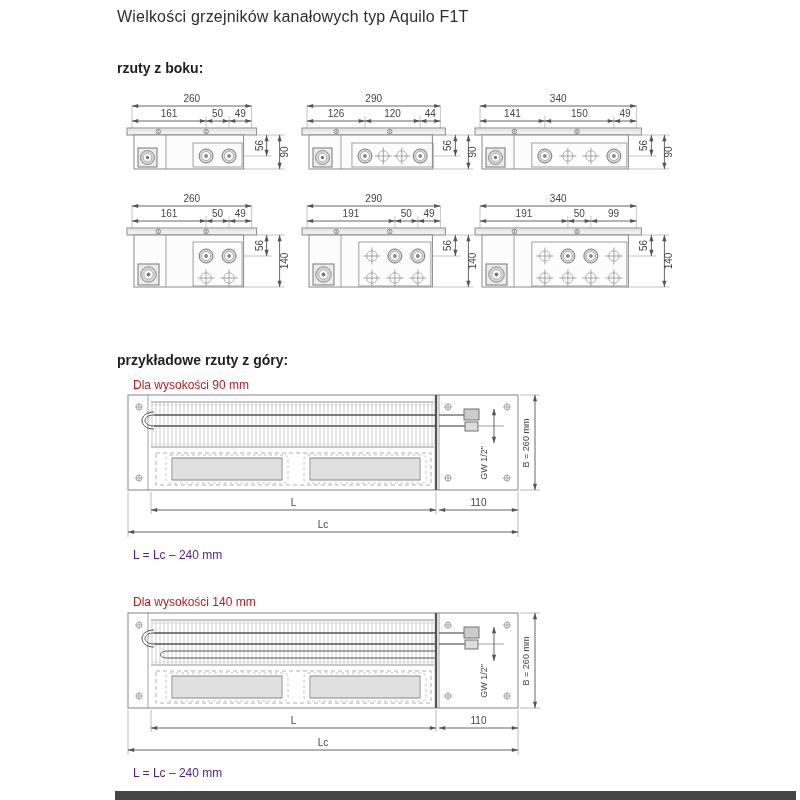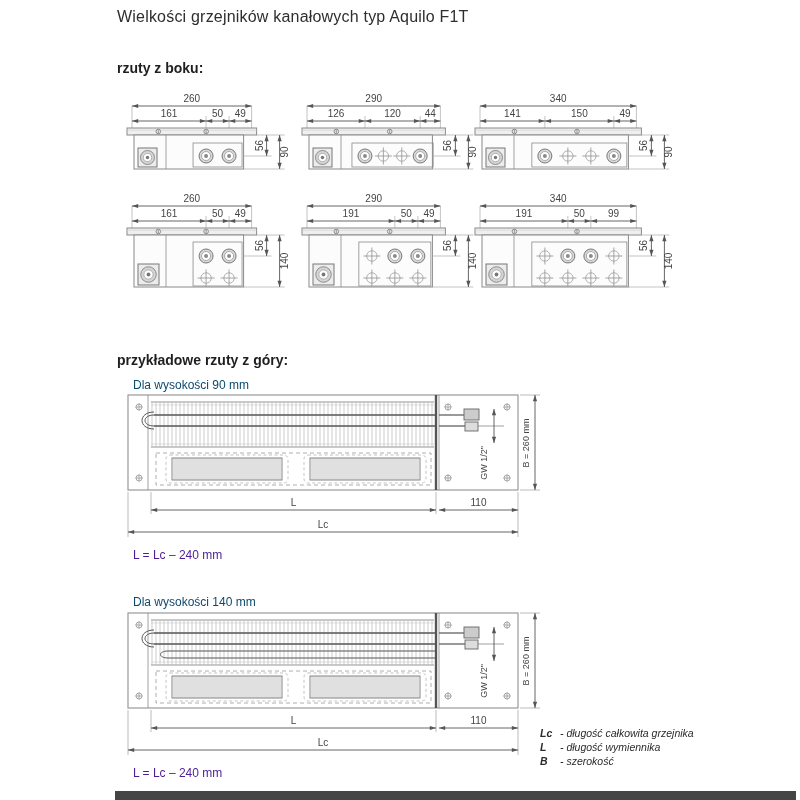--- a/index.html
+++ b/index.html
@@ -1,21 +1,21 @@
 <!DOCTYPE html>
 <html><head>
 <meta charset="utf-8">
 <style>
   html,body{margin:0;padding:0;width:800px;height:800px;background:#ffffff;overflow:hidden;
     font-family:"Liberation Sans",sans-serif;}
   #page{position:relative;width:800px;height:800px;background:#fff;}
   .abs{position:absolute;}
   .title{font-size:16px;color:#2e2e2e;letter-spacing:0.2px;}
   .section{font-size:14px;font-weight:bold;color:#1f1f1f;}
-  .tv-label{font-size:12px;color:#0c4a6e;}
+  .tv-label{font-size:12px;color:#b91c1c;}
   .formula{font-size:12px;color:#4c1d95;}
   .legend{font-size:10.5px;color:#2b2b2b;font-style:italic;line-height:14px;}
   .legend .sym{display:inline-block;width:20px;font-weight:bold;}
   .bottombar{background:#454545;}
   svg text{font-family:"Liberation Sans",sans-serif;}
 </style>
 </head>
 <body>
 
 <div id="page">
@@ -951,20 +951,15 @@
         <path d="M0,0L-6.2,2.1L-6.2,-2.1Z" transform="translate(313,117) rotate(180)" fill="#555555"></path>
         <path d="M0,0L-6.2,2.1L-6.2,-2.1Z" transform="translate(392,117) rotate(0)" fill="#555555"></path>
         <text x="352.5" y="113" font-size="10" fill="#444444" text-anchor="middle">110</text>
         <line x1="2" y1="139" x2="392" y2="139" stroke="#555555" stroke-width="0.9"></line>
         <path d="M0,0L-6.2,2.1L-6.2,-2.1Z" transform="translate(2,139) rotate(180)" fill="#555555"></path>
         <path d="M0,0L-6.2,2.1L-6.2,-2.1Z" transform="translate(392,139) rotate(0)" fill="#555555"></path>
         <text x="197" y="135" font-size="10" fill="#444444" text-anchor="middle">Lc</text>
       </svg></div>
   <div class="abs formula" style="left:133px;top:766px;">L = Lc – 240 mm</div>
 
-  <div class="abs legend" style="left:540px;top:726px;">
-    <div><span class="sym">Lc</span><span>- długość całkowita grzejnika</span></div>
-    <div><span class="sym">L</span><span>- długość wymiennika</span></div>
-    <div><span class="sym">B</span><span>- szerokość</span></div>
-  </div>
 
   <div class="abs bottombar" style="left:115px;top:791px;width:681px;height:9px;"></div>
 </div>
 
 </body></html>

